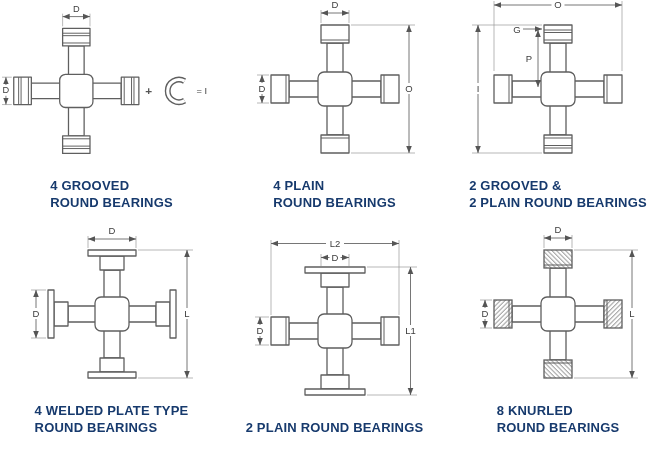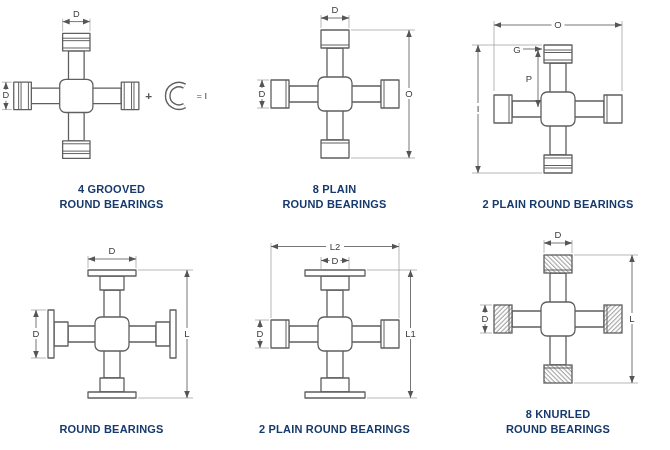--- a/index.html
+++ b/index.html
@@ -1,20 +1,20 @@
 <!DOCTYPE html>
 <html><head>
 <meta charset="utf-8">
 <style>
   html,body{margin:0;padding:0;background:#ffffff;}
   body{width:670px;height:450px;overflow:hidden;font-family:"Liberation Sans",sans-serif;}
   .grid{display:grid;grid-template-columns:223px 223px 224px;grid-template-rows:225px 225px;width:670px;height:450px;}
   .cell{display:flex;flex-direction:column;align-items:center;justify-content:flex-end;padding-bottom:13px;box-sizing:border-box;}
   figure{margin:0;display:flex;flex-direction:column;align-items:center;}
-  .caption{color:#173a6d;font-weight:bold;font-size:11px;line-height:1.35;text-align:center;letter-spacing:.2px;margin-top:4px;}
+  .caption{color:#173a6d;font-weight:bold;font-size:13px;line-height:1.35;letter-spacing:.2px;margin-top:4px;}
   .part{fill:#ffffff;stroke:#5f5f5f;stroke-width:1.3;stroke-linejoin:round;}
   .pline{stroke:#5f5f5f;stroke-width:1;}
   .ext{stroke:#9a9a9a;stroke-width:.7;}
   .dim{stroke:#666666;stroke-width:.9;fill:none;}
   .dlabel{font-family:"Liberation Sans",sans-serif;font-size:9.5px;fill:#3c3c3c;}
   .plus{font-size:12px;font-weight:bold;fill:#555;}
   .lblbg{fill:#ffffff;}
   .ringOuter{fill:none;stroke:#5f5f5f;stroke-width:6;}
   .ringInner{fill:none;stroke:#ffffff;stroke-width:3.2;}
 </style>
@@ -124,21 +124,21 @@
         </g>
         <g>
           <line class="ext" x1="116" y1="30" x2="180" y2="30"></line>
             <line class="ext" x1="116" y1="158" x2="180" y2="158"></line>
           <line class="dim" x1="174" y1="30" x2="174" y2="158" marker-start="url(#arr)" marker-end="url(#arr)"></line>
           <rect class="lblbg" x="168.5" y="88" width="11" height="11"></rect>
           <text class="dlabel" x="174" y="96.5" text-anchor="middle">O</text>
         </g>
       </svg>
       <figcaption class="caption">
-        <div>8 PLAIN</div>
+        <div>4 PLAIN</div>
         <div>ROUND BEARINGS</div>
       </figcaption>
     </figure>
   </div>
 
   <div class="cell">
     <figure>
       <svg viewBox="0 0 200 178" width="200" height="178">
         <g transform="translate(100,94)">
           <use href="#arm-plain"></use>
@@ -164,20 +164,21 @@
           <line class="dim" x1="20" y1="30" x2="20" y2="158" marker-start="url(#arr)" marker-end="url(#arr)"></line>
           <rect class="lblbg" x="14.5" y="88" width="11" height="11"></rect>
           <text class="dlabel" x="20" y="96.5" text-anchor="middle">I</text>
         </g>
         <g>
           <line class="dim" x1="80" y1="35" x2="80" y2="92" marker-start="url(#arr)" marker-end="url(#arr)"></line>
           <text class="dlabel" x="71" y="67" text-anchor="middle">P</text>
         </g>
       </svg>
       <figcaption class="caption">
+        <div>2 GROOVED &amp;</div>
         <div>2 PLAIN ROUND BEARINGS</div>
       </figcaption>
     </figure>
   </div>
 
   <div class="cell">
     <figure>
       <svg viewBox="0 0 200 178" width="200" height="178">
         <g transform="translate(100,94)">
           <use href="#arm-welded"></use>
@@ -201,20 +202,21 @@
         </g>
         <g>
           <line class="ext" x1="126" y1="30" x2="181" y2="30"></line>
             <line class="ext" x1="126" y1="158" x2="181" y2="158"></line>
           <line class="dim" x1="175" y1="30" x2="175" y2="158" marker-start="url(#arr)" marker-end="url(#arr)"></line>
           <rect class="lblbg" x="169.5" y="88" width="11" height="11"></rect>
           <text class="dlabel" x="175" y="96.5" text-anchor="middle">L</text>
         </g>
       </svg>
       <figcaption class="caption">
+        <div>4 WELDED PLATE TYPE</div>
         <div>ROUND BEARINGS</div>
       </figcaption>
     </figure>
   </div>
 
   <div class="cell">
     <figure>
       <svg viewBox="0 0 200 178" width="200" height="178">
         <g transform="translate(100,94)">
           <use href="#arm-plain"></use>

